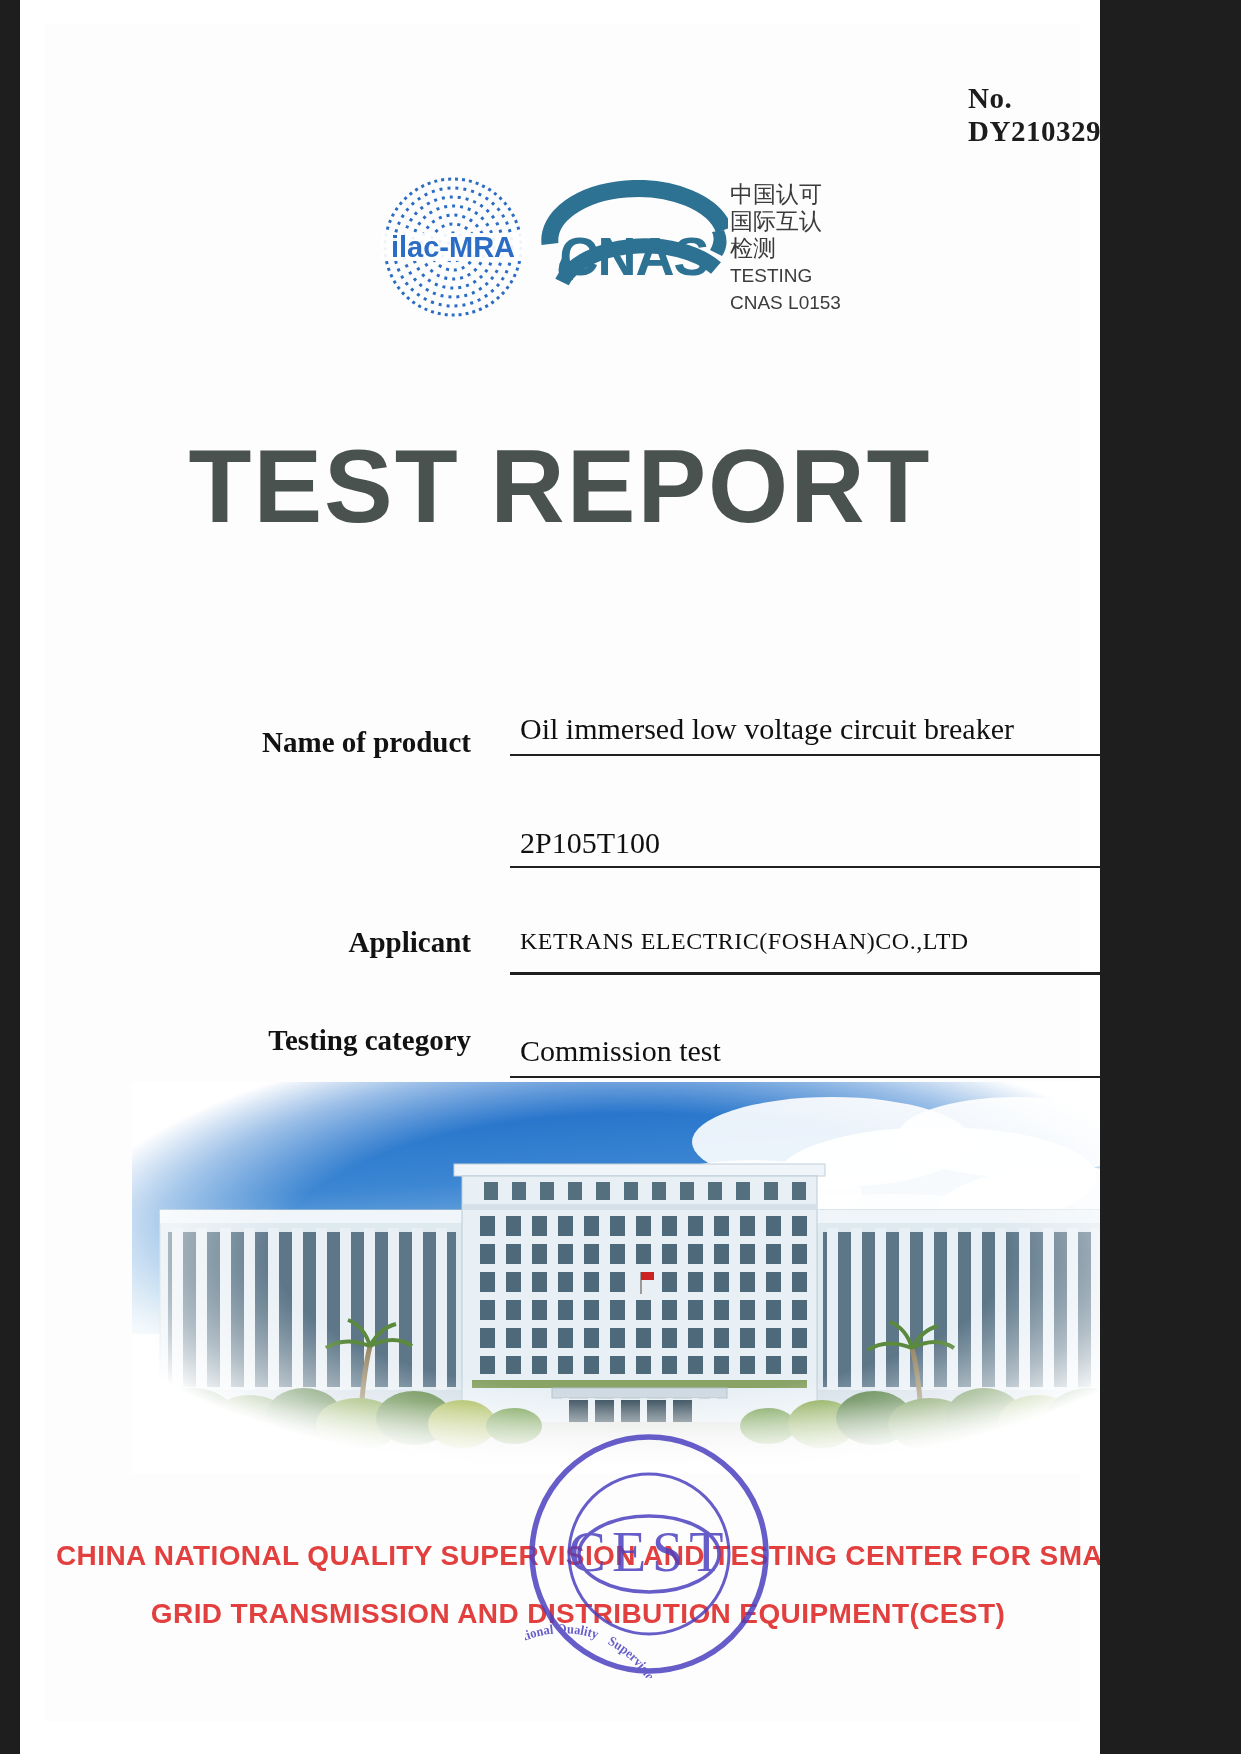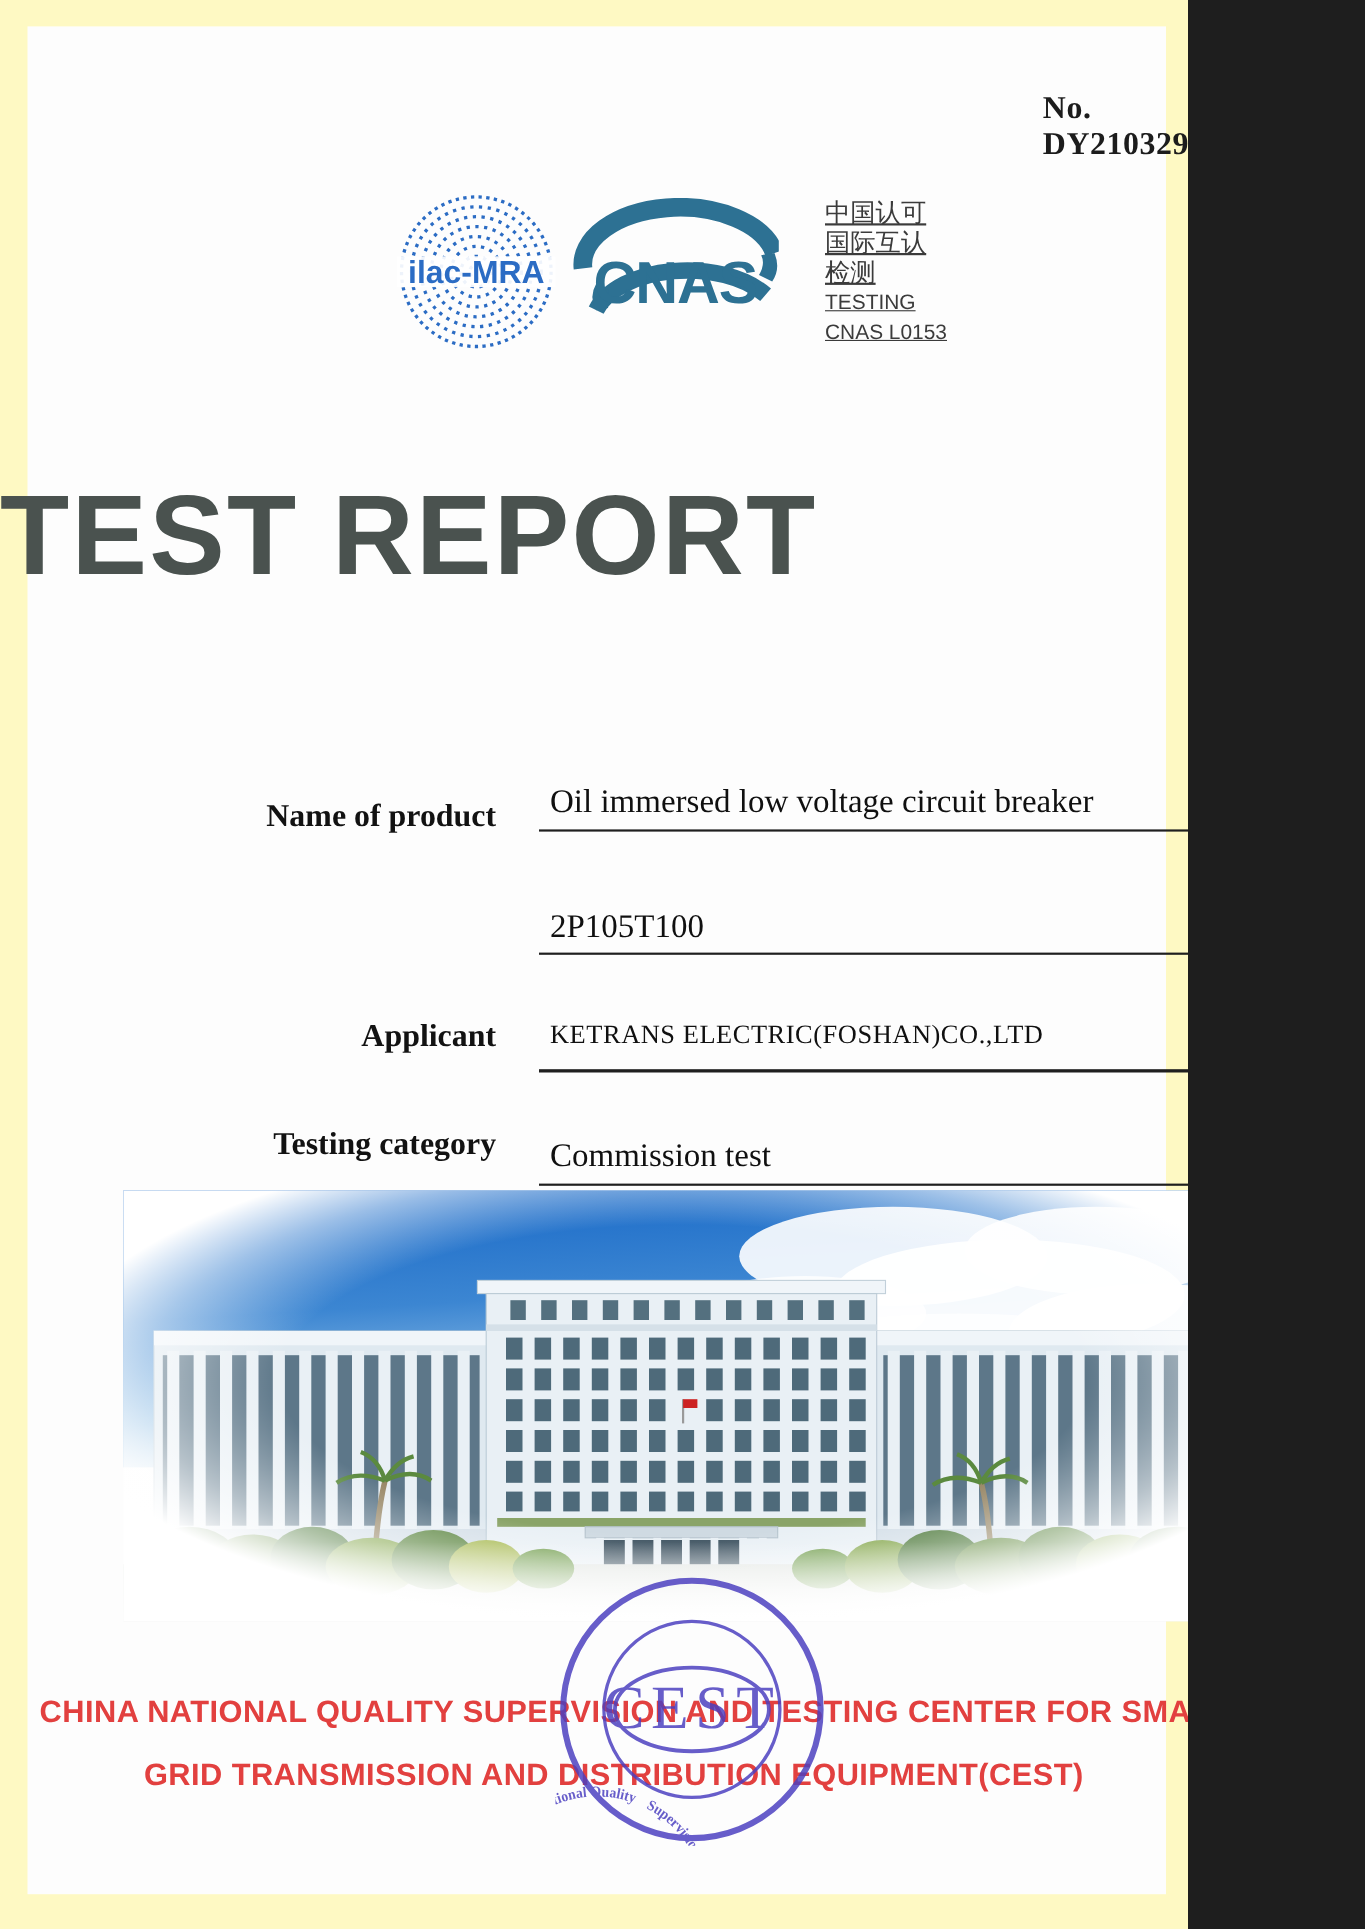--- a/index.html
+++ b/index.html
@@ -1,28 +1,28 @@
 <!DOCTYPE html>
 <html><head>
 <meta charset="utf-8">
 <style>
   html,body{margin:0;padding:0;background:#1e1e1e;}
-  .canvas{position:relative;width:1080px;height:1754px;background:#fef9c3;overflow:hidden;
-          font-family:"Liberation Serif",serif;}
+  .canvas{position:relative;width:1080px;height:1754px;background:#ffffff;overflow:hidden;
+          font-family:"Liberation Serif",serif;margin-left:20px;}
   .sheet{position:absolute;left:25px;top:24px;right:20px;bottom:32px;background:#fdfdfd;}
   .abs{position:absolute;}
 
   .doc-number{left:948px;top:82px;width:180px;font:bold 29px "Liberation Serif",serif;
               color:#1c1c1c;letter-spacing:.5px;}
 
-  .accred-text{left:750px;top:181px;color:#3b3b3b;text-decoration:underline;}
+  .accred-text{left:710px;top:181px;color:#3b3b3b;}
   .accred-text .cn{font-size:23px;line-height:27px;font-family:"DejaVu Sans",sans-serif;}
   .accred-text .en{font-size:19px;line-height:27px;font-family:"Liberation Sans",sans-serif;}
 
-  .title{left:0;right:0;top:428px;
+  .title{left:0;right:0;top:428px;text-align:center;
          font:bold 103px "Liberation Sans",sans-serif;color:#4a524f;letter-spacing:2px;}
 
   .row-label{width:271px;text-align:right;font:bold 29px "Liberation Serif",serif;color:#121212;
              left:180px;}
   .row-value{left:500px;font:30px "Liberation Serif",serif;color:#101010;white-space:nowrap;}
   .row-line{left:490px;width:652px;height:2px;background:#1f1f1f;}
 
   .red-line{left:0;right:0;text-align:center;white-space:nowrap;
             font:bold 28px "Liberation Sans",sans-serif;color:#e2403f;letter-spacing:.4px;padding-left:36px;}
 

